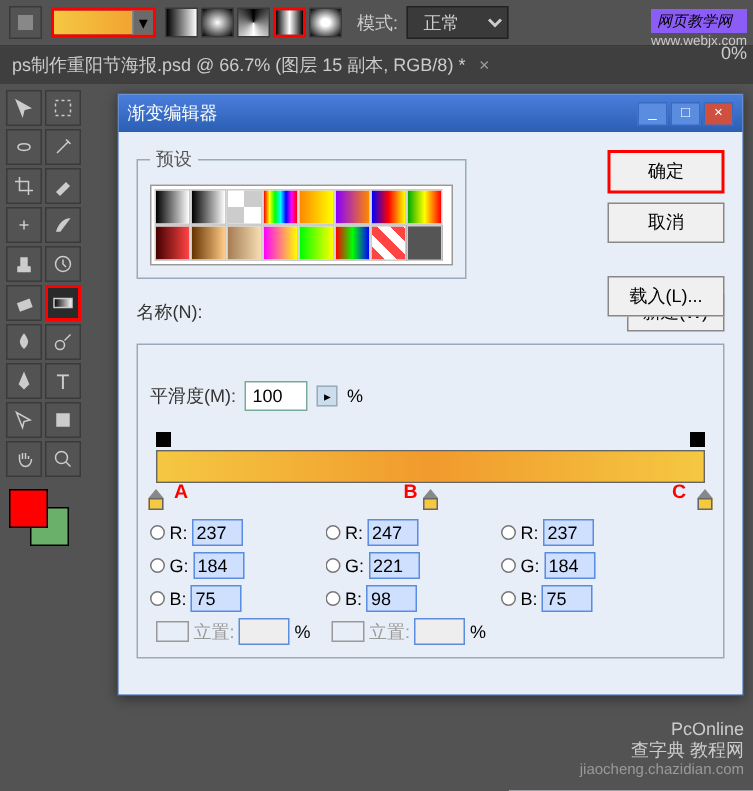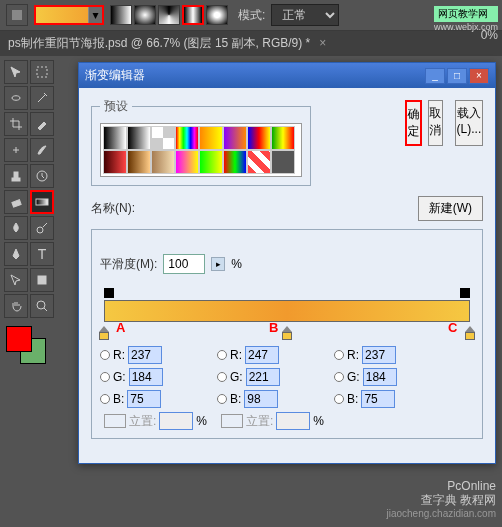--- a/index.html
+++ b/index.html
@@ -27,21 +27,21 @@
 .titlebar{background:linear-gradient(#4a7edc,#2b5fb3);color:#fff;padding:4px 6px;display:flex;align-items:center;}
 .titlebar .ttl{flex:1;}
 .tb-btn{width:20px;height:16px;margin-left:2px;background:#5a8ce0;border:1px solid #3a6ac0;display:flex;align-items:center;justify-content:center;color:#fff;font-size:10px;}
 .tb-close{background:#d05040;}
 .content{padding:10px 12px 14px;position:relative;}
 fieldset{border:1px solid #9ab;padding:8px;margin-bottom:10px;position:relative;}
 legend{color:#555;padding:0 4px;}
 .presets{width:220px;}
 .preset-grid{display:grid;grid-template-columns:repeat(8,24px);grid-auto-rows:24px;gap:0;background:#fff;padding:2px;border:1px solid #999;}
 .pg{border:1px solid #ccc;}
-.side-btns{position:absolute;right:12px;top:12px;width:78px;display:flex;flex-direction:row;gap:6px;}
+.side-btns{position:absolute;right:12px;top:12px;width:78px;display:flex;flex-direction:column;gap:6px;}
 .btn{background:#f0f0f0;border:1px solid #888;padding:4px 0;text-align:center;cursor:pointer;}
 .btn.ok{border:2px solid red;}
 .row{display:flex;align-items:center;gap:6px;margin:8px 0;}
 .row label{color:#333;text-align:center;}
 input[type=text]{border:1px solid #7a9;padding:2px 4px;background:#fff;font-size:12px;}
 .name-in{width:190px;}
 select{border:1px solid #7a9;background:#fff;padding:1px 4px;}
 .grad-bar-wrap{position:relative;margin:14px 4px 6px;}
 .opacity-stops{position:relative;height:12px;}
 .op-stop{position:absolute;top:0;width:10px;height:10px;background:#000;}
@@ -87,27 +87,27 @@
         <div class="gt-inner" style="background:linear-gradient(90deg,#000,#fff,#000)"></div>
       </div>
     <div class="gt">
         <div class="gt-inner" style="background:radial-gradient(#fff 20%,#000)"></div>
       </div>
   </div>
   <span class="mode-lbl">模式:</span>
   <select class="mode-sel"><option>正常</option></select>
 </div>
 <div class="watermark1">
-  <div style="background:#86efac;color:#000;padding:1px 4px;font-size:10px;">网页教学网</div>
+  <div style="background:#8b5cf6;color:#000;padding:1px 4px;font-size:10px;font-style:italic;">网页教学网</div>
   <div style="color:#ccc;font-size:9px;">www.webjx.com</div>
   <span style="position:absolute;right:0;top:22px;color:#ccc;">0%</span>
 </div>
 
 <div class="tabbar">
-  <span>ps制作重阳节海报.psd @ 66.7% (图层 15 副本, RGB/9) *</span>
+  <span>ps制作重阳节海报.psd @ 66.7% (图层 15 副本, RGB/8) *</span>
   <span class="x">×</span>
 </div>
 
 <div class="left-tools">
   <div class="lt">
       <svg viewBox="0 0 14 14">
         <path d="M2 2l4 10 1-4 4-1z" fill="#ccc"></path>
       </svg>
     </div>
   <div class="lt">

